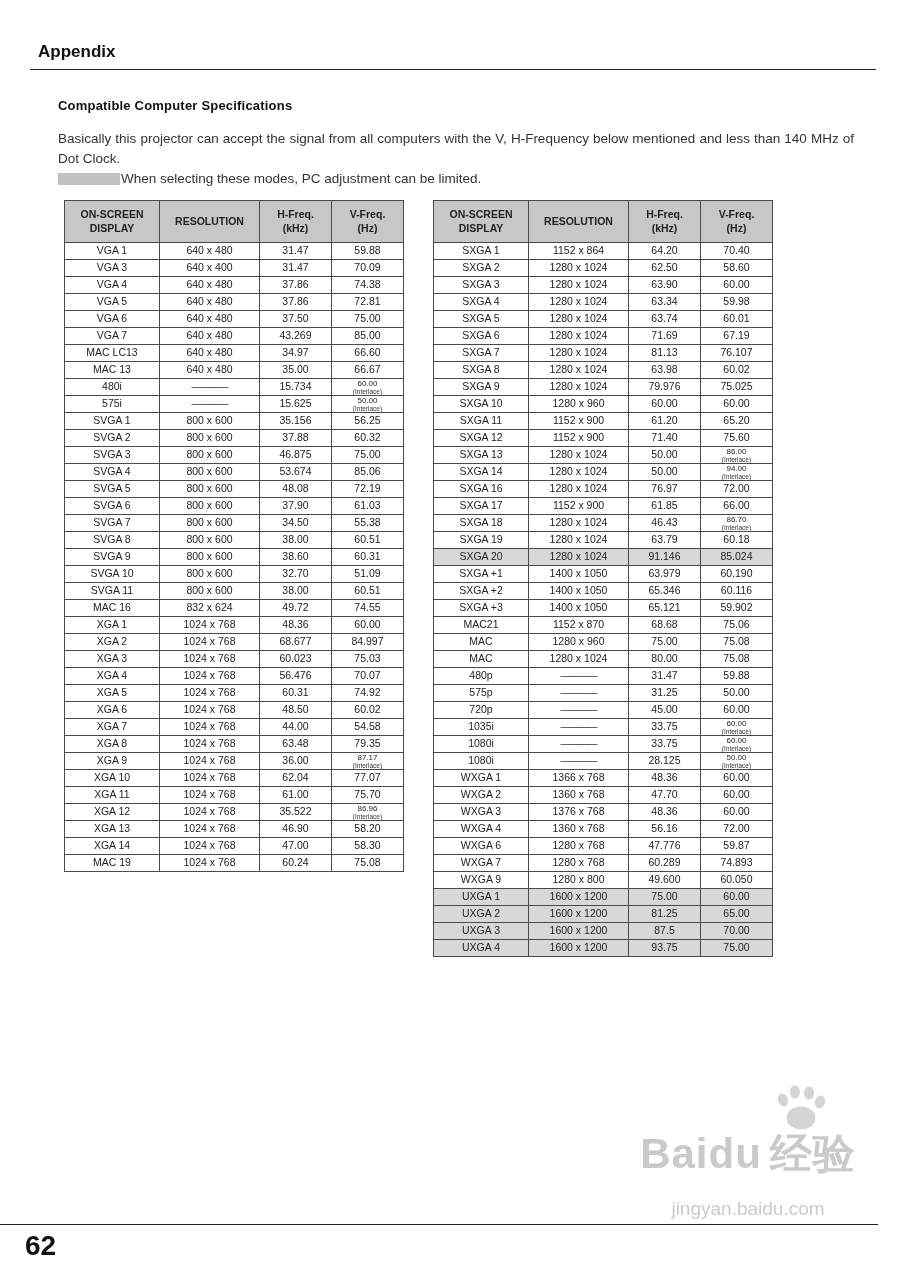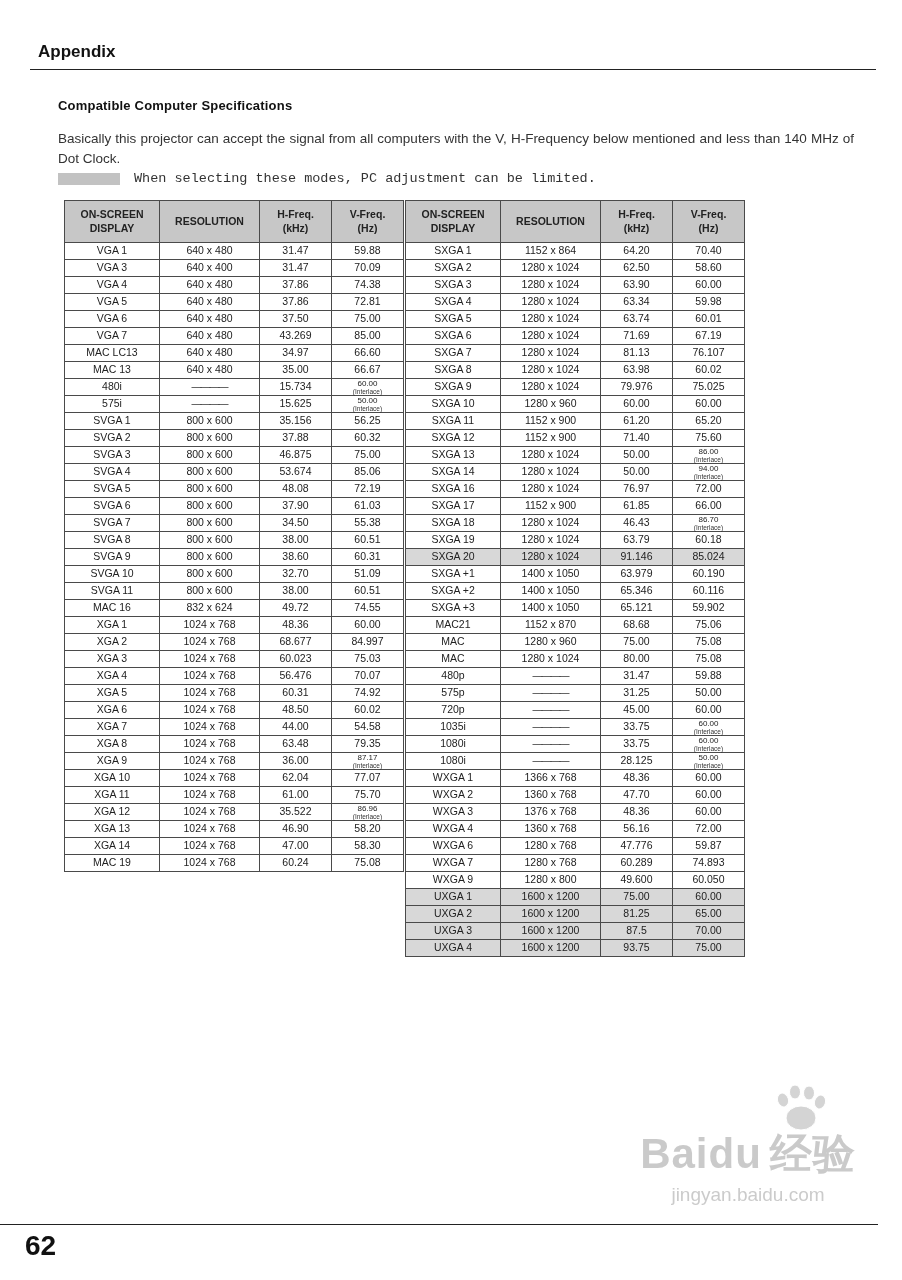--- a/index.html
+++ b/index.html
@@ -19,24 +19,24 @@
     position:absolute; top:69px; left:30px; width:846px; height:1px; background:#222;
   }
   .content { position:absolute; top:98px; left:58px; width:800px; }
   .page-title { font-size:13px; font-weight:bold; color:#111; margin-bottom:16px; letter-spacing:0.2px; }
   .intro {
     font-size:13.5px; line-height:20px; color:#333;
     text-align:justify; width:796px;
   }
   .legend-line {
     margin-top:2px; font-size:13.5px; color:#333;
-    display:flex; align-items:center; gap:14px;font-family:Liberation Mono, monospace;
+    display:flex; align-items:center; gap:1px;
   }
   .swatch { display:inline-block; width:62px; height:12px; background:#c2c2c2; }
-  .tables { display:flex; gap:1px; margin-top:14px; margin-left:6px; align-items:flex-start; }
+  .tables { display:flex; gap:29px; margin-top:14px; margin-left:6px; align-items:flex-start; }
   table.spec-table { border-collapse:collapse; font-size:10.5px; color:#222; }
   .spec-table th {
     background:#c7c7c7; font-weight:bold; font-size:10.5px;
     white-space:pre-line; height:42px; line-height:1.3;
     border:1px solid #4a4a4a; text-align:center; vertical-align:middle; padding:0 2px;
   }
   .spec-table td {
     border:1px solid #4a4a4a; text-align:center; vertical-align:middle;
     height:17px; line-height:1.05; padding:0 2px;
   }
@@ -54,21 +54,21 @@
     position:absolute; right:14px; top:1084px; width:280px;
     text-align:center; pointer-events:none;
   }
   .wm-paw { display:block; margin:0 0 -8px 165px; opacity:0.85; }
   .wm-line1 {
     font-size:42px; font-weight:bold; letter-spacing:1px;
     color:rgba(196,196,196,0.9); text-shadow:0 0 2px #ffffff;
     white-space:nowrap;
   }
   .wm-cn { margin-left:8px; }
-  .wm-url { font-size:19px; margin-top:2px; color:rgba(200,200,200,0.95); text-shadow:0 0 2px #ffffff; }
+  .wm-url { font-size:19px; margin-top:16px; color:rgba(200,200,200,0.95); text-shadow:0 0 2px #ffffff; }
 </style>
 </head>
 <body>
 
 <div class="appendix-label">Appendix</div>
 <div class="header-rule"></div>
 
 <div class="content">
   <div class="page-title">Compatible Computer Specifications</div>
   <p class="intro">Basically this projector can accept the signal from all computers with the V, H-Frequency below mentioned and less than 140 MHz of Dot Clock.</p>

